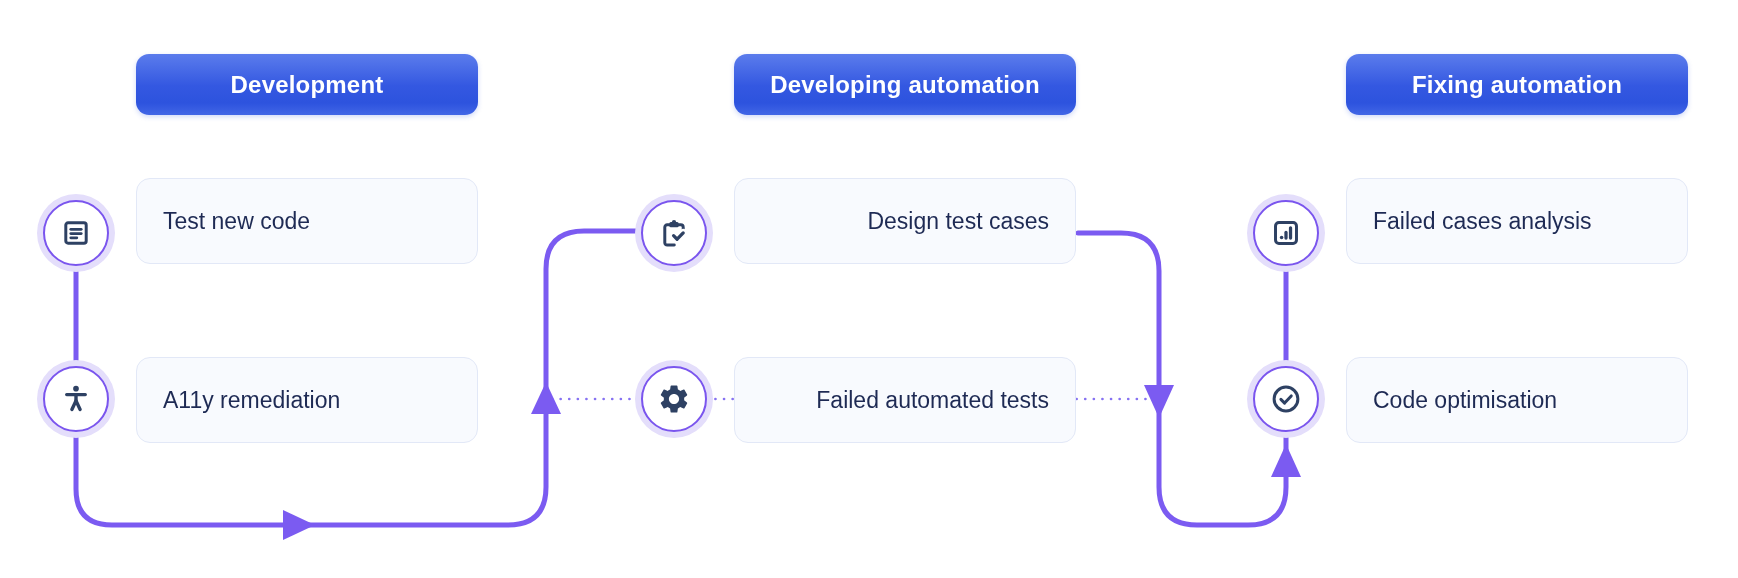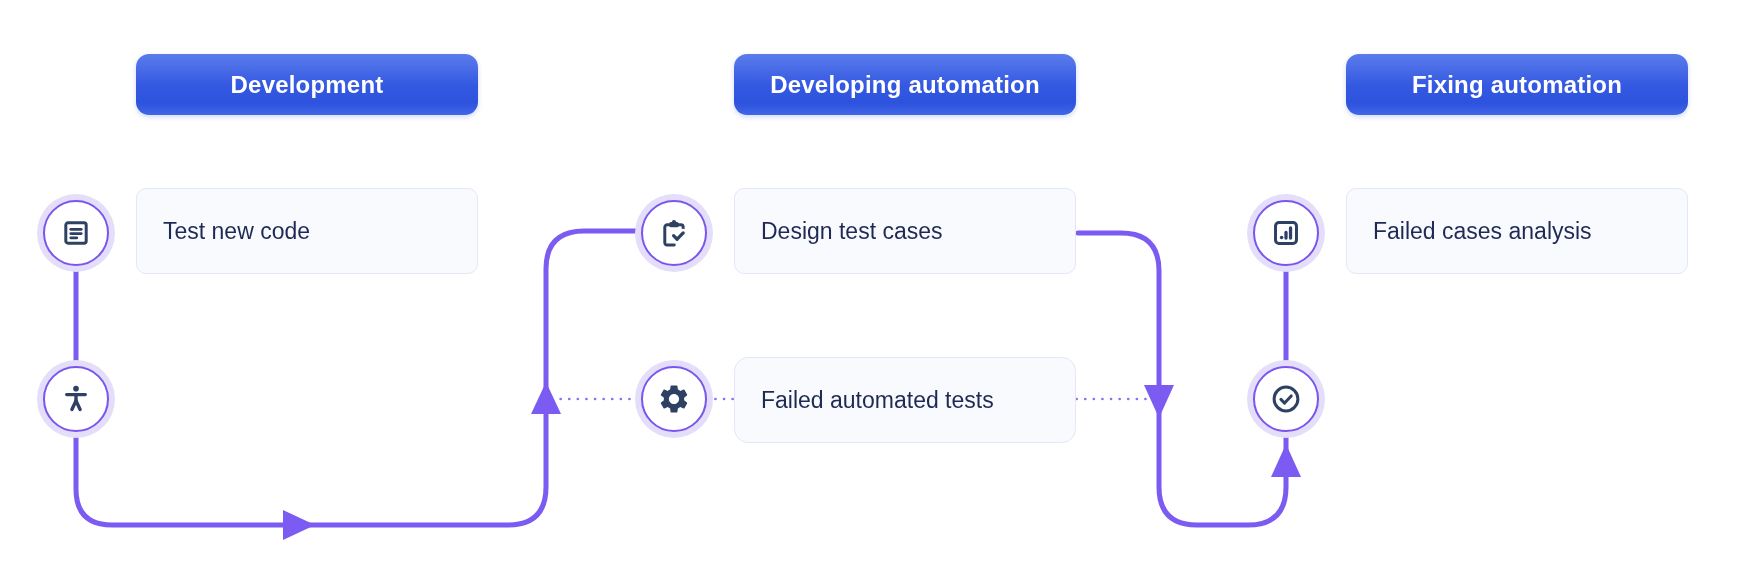--- a/index.html
+++ b/index.html
@@ -31,22 +31,22 @@
   }
   .ph-dev{left:136px;} .ph-auto{left:734px;} .ph-fix{left:1346px;}
 
   .step-box{
     position:absolute;width:342px;height:86px;box-sizing:border-box;
     border:1.5px solid var(--box-border);border-radius:14px;background:var(--box-bg);
     display:flex;align-items:center;padding:0 26px;
     font-size:23px;font-weight:500;color:var(--label-navy);
     z-index:2;
   }
-  .row1{top:188px;border-radius:10px;} .row2{top:357px;}
-  .col1{left:136px;} .col2{left:734px;} .col3{left:1346px;}
+  .row1{top:178px;} .row2{top:357px;}
+  .col1{left:136px;} .col2{left:734px;justify-content:flex-end;} .col3{left:1346px;}
 
   .icon-circle{
     position:absolute;width:66px;height:66px;box-sizing:border-box;
     border:2.5px solid var(--circle-ring);border-radius:50%;background:#ffffff;
     box-shadow:0 0 0 6px var(--circle-glow);
     display:flex;align-items:center;justify-content:center;
     z-index:3;
   }
   .icon-circle svg{width:34px;height:34px;display:block;}
   .c-1a{left:43px;top:200px;}   .c-1b{left:43px;top:366px;}
@@ -94,20 +94,23 @@
   </div>
 
   <div class="icon-circle c-1b">
     <svg viewBox="0 0 24 24">
       <circle class="fillnavy" cx="12" cy="4.7" r="2"></circle>
       <path class="stroke" d="M5.4 8.9 H18.6" stroke-width="2.3"></path>
       <path class="stroke" d="M12 8.9 V13.3" stroke-width="2.4"></path>
       <path class="stroke" d="M12 13.3 L9.1 19.4 M12 13.3 L14.9 19.4" stroke-width="2.4"></path>
     </svg>
   </div>
+  <div class="step-box row2 col1">
+    <span>A11y remediation</span>
+  </div>
 
   <div class="icon-circle c-2a">
     <svg viewBox="0 0 24 24">
       <path class="stroke" d="M9 6.2 H7.2 a1.7 1.7 0 0 0 -1.7 1.7 V18.8 a1.7 1.7 0 0 0 1.7 1.7 H12.2" stroke-width="2.1"></path>
       <path class="stroke" d="M15 6.2 h1.8 a1.7 1.7 0 0 1 1.7 1.7 V11" stroke-width="2.1"></path>
       <rect class="fillnavy" x="8.7" y="4.3" width="6.6" height="3.6" rx="1.1"></rect>
       <circle class="fillnavy" cx="12" cy="4.3" r="1.5"></circle>
       <path d="M11.7 13.9 l2.5 2.5 4.3-4.5" fill="none" stroke="#ffffff" stroke-width="5.4" stroke-linecap="round" stroke-linejoin="round"></path>
       <path class="stroke" d="M11.7 13.9 l2.5 2.5 4.3-4.5" stroke-width="2.3"></path>
     </svg>
@@ -136,14 +139,17 @@
   <div class="step-box row1 col3">
     <span>Failed cases analysis</span>
   </div>
 
   <div class="icon-circle c-3b">
     <svg viewBox="0 0 24 24">
       <circle class="stroke" cx="12" cy="12" r="8.4" stroke-width="2.1"></circle>
       <path class="stroke" d="M8.4 12.3 L11 14.9 L15.7 9.8" stroke-width="2.1"></path>
     </svg>
   </div>
+  <div class="step-box row2 col3">
+    <span>Code optimisation</span>
+  </div>
 
 </div>
 
 </body></html>

